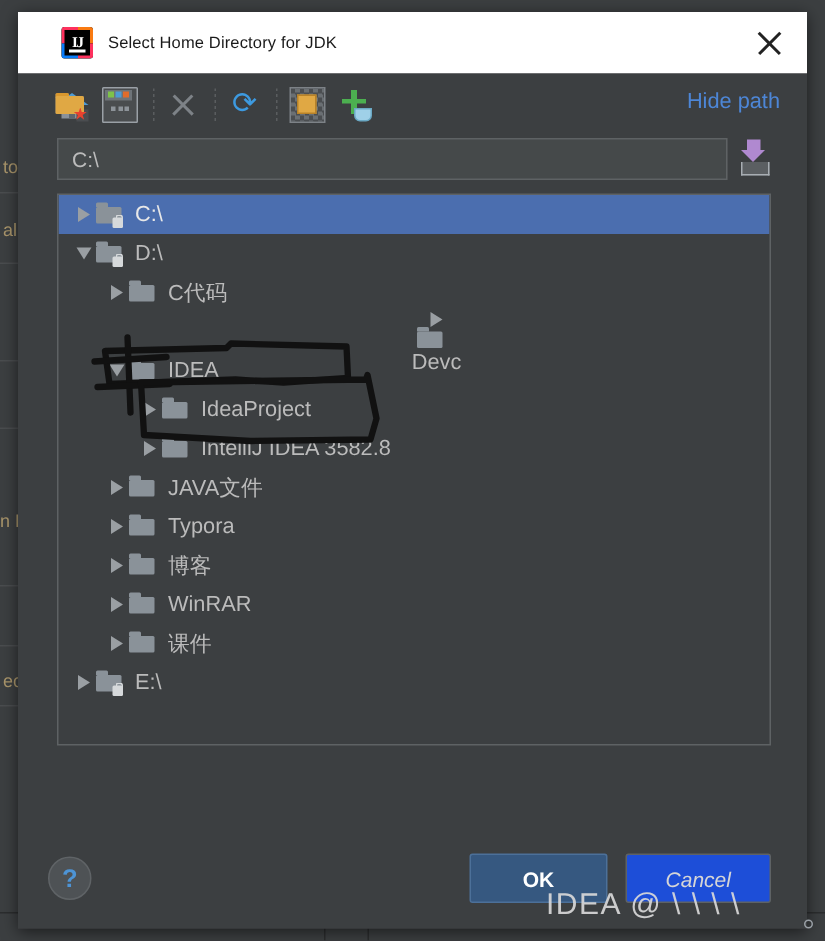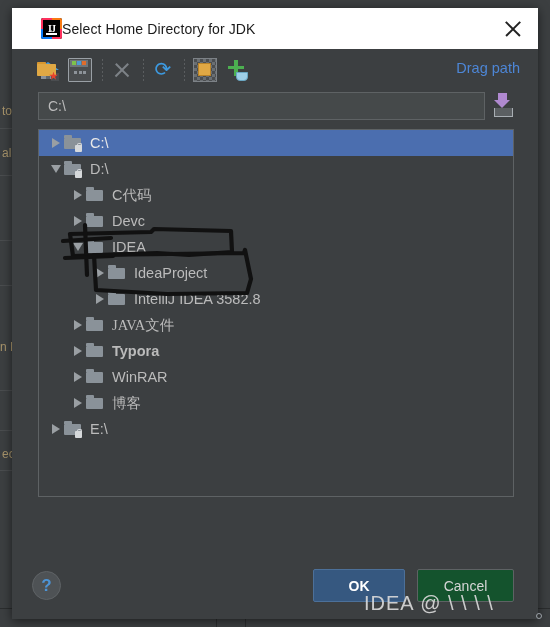--- a/index.html
+++ b/index.html
@@ -27,21 +27,21 @@
   .ij-logo{width:21px;height:21px;flex:none;position:relative;border-radius:2px;overflow:hidden;background:#000;}
   .ij-logo .q1{position:absolute;left:0;top:0;width:50%;height:50%;background:#fe315d;}
   .ij-logo .q2{position:absolute;right:0;top:0;width:50%;height:50%;background:#f97a12;}
   .ij-logo .q3{position:absolute;left:0;bottom:0;width:50%;height:50%;background:#087cfa;}
   .ij-logo .q4{position:absolute;right:0;bottom:0;width:50%;height:50%;background:#fe315d;}
   .ij-logo .core{position:absolute;left:2px;top:2px;right:2px;bottom:2px;background:#000;}
   .ij-logo .ij{position:absolute;left:0;top:0;right:0;bottom:0;color:#fff;font-size:10px;
                font-family:"Liberation Serif",serif;display:flex;align-items:center;justify-content:center;
                letter-spacing:-1px;font-weight:bold;}
   .ij-logo .bar{position:absolute;left:5px;bottom:4px;width:11px;height:2px;background:#fff;}
-  .title-text{color:#1a1a1a;font-size:14px;letter-spacing:.1px;}
+  .title-text{margin-left:10px;color:#1a1a1a;font-size:11px;letter-spacing:.1px;}
   .close-btn{position:absolute;right:14px;top:50%;transform:translateY(-50%);width:22px;height:22px;cursor:pointer;}
   .close-btn:before,.close-btn:after{content:"";position:absolute;left:1px;top:10px;width:20px;height:1.6px;background:#222;}
   .close-btn:before{transform:rotate(45deg);}
   .close-btn:after{transform:rotate(-45deg);}
 
   .body{position:relative;height:570px;background:#3c3f41;}
 
   
   .toolbar{position:relative;height:41px;display:flex;align-items:center;padding-left:25px;}
   .tb{width:22px;height:22px;margin-right:9px;position:relative;cursor:pointer;flex:none;}
@@ -113,21 +113,21 @@
 
   .hint{position:absolute;left:0;right:0;top:508px;text-align:center;color:#9a9fa3;font-size:12.5px;}
 
   
   .footer{position:absolute;left:0;right:0;bottom:0;height:60px;}
   .help{position:absolute;left:20px;top:12px;width:27px;height:27px;border-radius:50%;background:#4e5255;
         border:1px solid #5f6366;color:#4d94d6;font-size:17px;font-weight:bold;display:flex;align-items:center;justify-content:center;cursor:pointer;}
   .btn{position:absolute;top:10px;height:31px;display:flex;align-items:center;justify-content:center;
        font-size:14px;cursor:pointer;border-radius:2px;}
   .btn-ok{right:133px;width:90px;background:#365880;color:#ffffff;border:1px solid #4c7099;font-weight:bold;}
-  .btn-cancel{right:24px;width:95px;background:#14532d;color:#d6d6d6;border:1px solid #5e6264;}
+  .btn-cancel{right:24px;width:95px;background:#1d4ed8;color:#d6d6d6;border:1px solid #5e6264;font-style:italic;}
 
   
   .wm{position:absolute;left:364px;top:592px;color:#d9d9d9;font-size:20px;opacity:.92;letter-spacing:1px;
       font-family:"Liberation Sans",sans-serif;pointer-events:none;}
   .wm-dot{position:absolute;left:536px;top:613px;width:4px;height:4px;border:1px solid #9aa0a6;border-radius:50%;}
 </style>
 </head>
 <body>
 
 <div class="root">
@@ -206,21 +206,21 @@
         <div class="tb ico-ref">⟳</div>
         <div class="sep"></div>
         <div class="tb ico-hid">
           <div class="inner"></div>
         </div>
         <div class="tb ico-add">
           <div class="plus-v"></div>
             <div class="plus-h"></div>
             <div class="cup"></div>
         </div>
-        <div class="hide-path">Drag path</div>
+        <div class="hide-path">Hide path</div>
       </div>
 
       <div class="pathrow">
         <div class="pathbox">
           <span placeholder="">C:\</span>
         </div>
         <div class="drop-ico">
           <div class="arrow"></div>
             <div class="head"></div>
             <div class="tray"></div>
@@ -254,21 +254,21 @@
             <div class="row" style="padding-left: 30px;">
               <div class="tw">
                 <div class="right"></div>
               </div>
               <div class="ficon">
                 <div class="ftab"></div>
                 <div class="fmain"></div>
               </div>
               <div class="lbl">C代码</div>
             </div>
-            <div class="row" style="padding-left: 30px;">
+            <div class="row" style="padding-left: 30px; flex-direction: column;">
               <div class="tw">
                 <div class="right"></div>
               </div>
               <div class="ficon">
                 <div class="ftab"></div>
                 <div class="fmain"></div>
               </div>
               <div class="lbl">Devc</div>
             </div>
             <div class="row" style="padding-left: 30px;">
@@ -294,59 +294,69 @@
             <div class="row" style="padding-left: 52px;">
               <div class="tw">
                 <div class="right"></div>
               </div>
               <div class="ficon">
                 <div class="ftab"></div>
                 <div class="fmain"></div>
               </div>
               <div class="lbl">IntelliJ IDEA 3582.8</div>
             </div>
-            <div class="row" style="padding-left: 30px; font-family: Liberation Serif, serif;">
+            <div class="row" style="padding-left: 30px;">
               <div class="tw">
                 <div class="right"></div>
               </div>
               <div class="ficon">
                 <div class="ftab"></div>
                 <div class="fmain"></div>
               </div>
               <div class="lbl">JAVA文件</div>
             </div>
-            <div class="row" style="padding-left: 30px; font-weight: bold;">
+            <div class="row" style="padding-left: 30px;">
               <div class="tw">
                 <div class="right"></div>
               </div>
               <div class="ficon">
                 <div class="ftab"></div>
                 <div class="fmain"></div>
               </div>
               <div class="lbl">Typora</div>
             </div>
             <div class="row" style="padding-left: 30px;">
               <div class="tw">
                 <div class="right"></div>
               </div>
               <div class="ficon">
                 <div class="ftab"></div>
                 <div class="fmain"></div>
               </div>
+              <div class="lbl">博客</div>
+            </div>
+            <div class="row" style="padding-left: 30px;">
+              <div class="tw">
+                <div class="right"></div>
+              </div>
+              <div class="ficon">
+                <div class="ftab"></div>
+                <div class="fmain"></div>
+              </div>
               <div class="lbl">WinRAR</div>
             </div>
             <div class="row" style="padding-left: 30px;">
               <div class="tw">
                 <div class="right"></div>
               </div>
               <div class="ficon">
                 <div class="ftab"></div>
                 <div class="fmain"></div>
               </div>
-              <div class="lbl">博客</div>
+              <div class="lbl">课件</div>
             </div>
             <div class="row" style="padding-left: 8px;">
               <div class="tw">
                 <div class="right"></div>
               </div>
               <div class="ficon">
                 <div class="ftab"></div>
                 <div class="fmain"></div>
                 <div class="lock"></div>
               </div>

